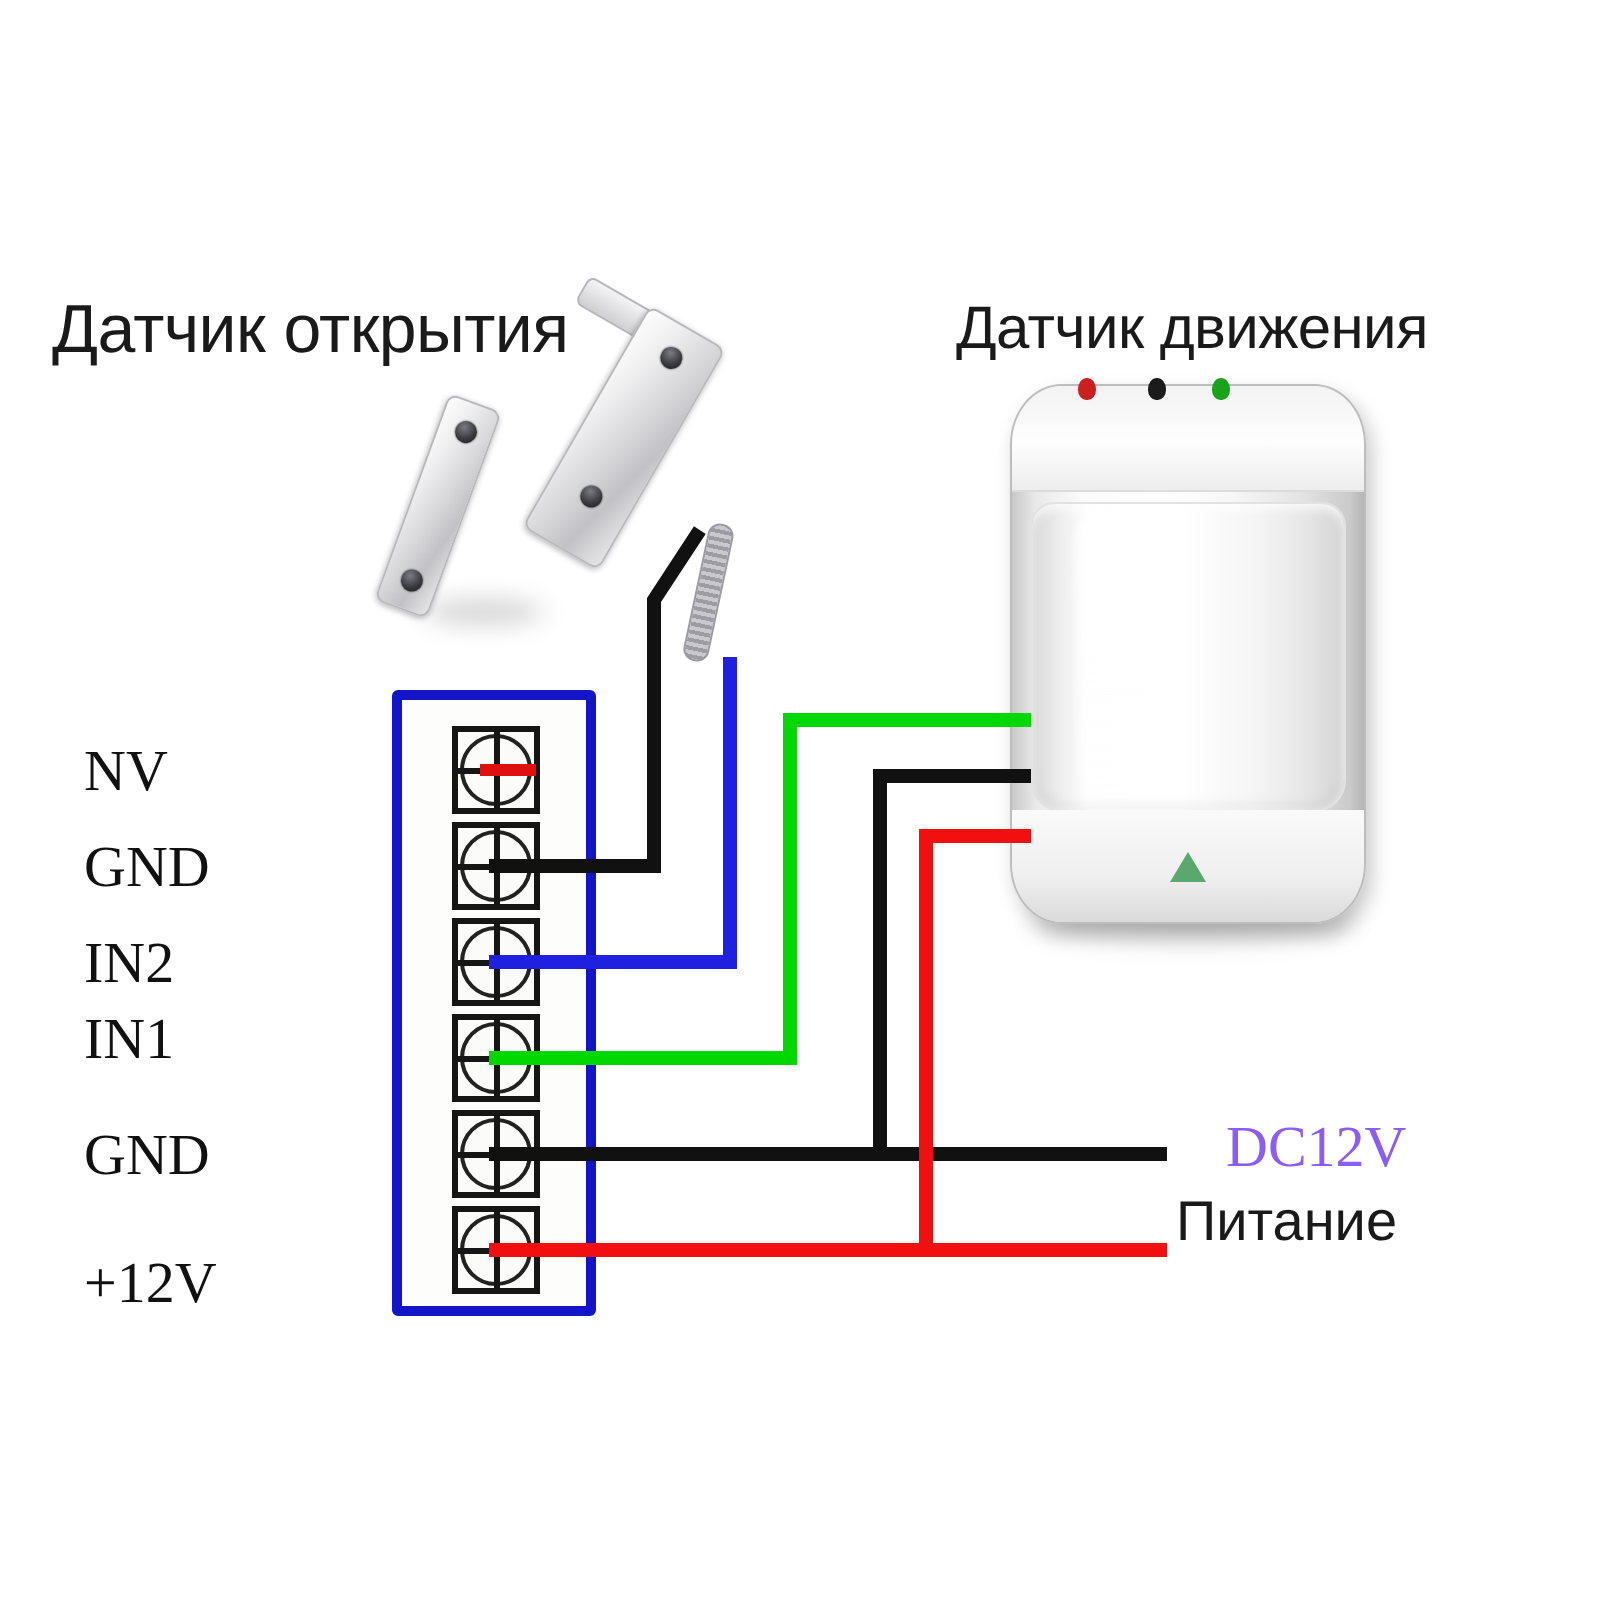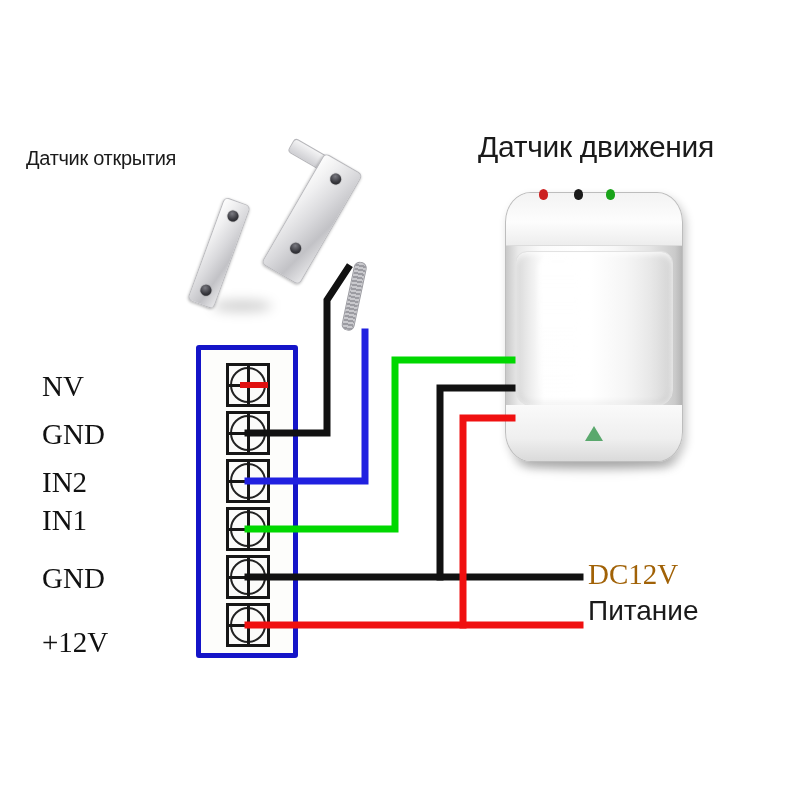--- a/index.html
+++ b/index.html
@@ -20,34 +20,35 @@
   .label-sans {
     position: absolute;
     font-family: "Liberation Sans", sans-serif;
     color: #1a1a1a;
     white-space: nowrap;
     line-height: 1;
   }
   .label-serif {
     position: absolute;
     font-family: "Liberation Serif", serif;
-    color: #a16207;
+    color: #8b5cf6;
     white-space: nowrap;
     line-height: 1;
+    margin-left: 25px;
   }
 
   #title-door {
     left: 26px;
     top: 148px;
-    font-size: 20px;
+    font-size: 34px;
     letter-spacing: -0.3px;
   }
   #title-motion {
     left: 478px;
-    top: 132px;
+    top: 150px;
     font-size: 30px;
     letter-spacing: -0.3px;
   }
 
   .term-label {
     position: absolute;
     font-family: "Liberation Serif", serif;
     font-size: 29px;
     color: #111111;
     text-align: left;

